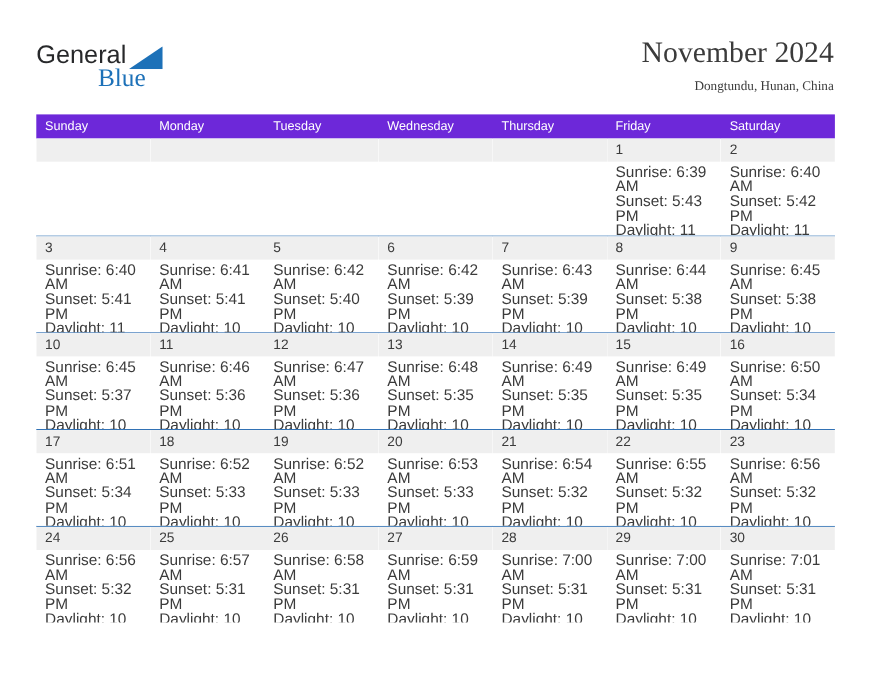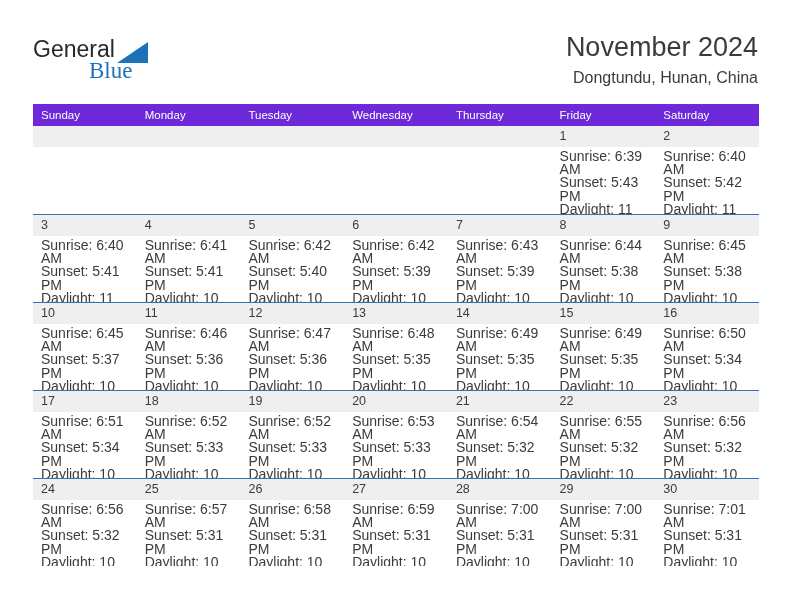--- a/index.html
+++ b/index.html
@@ -61,30 +61,31 @@
     font-size: 23px;
     color: #1d71b8;
     font-family: Liberation Serif, serif;
   }
 
   .title-block {
     position: absolute;
     right: 34px;
     top: 30px;
     text-align: right;
+    font-family: Liberation Serif, serif;
   }
   .cal-title {
     font-size: 27px;
     color: #3b3b3b;
     font-weight: normal;
     line-height: 34px;
     white-space: nowrap;
   }
   .cal-subtitle {
-    font-size: 16px;
+    font-size: 12px;
     color: #3b3b3b;
     line-height: 22px;
     margin-top: 3px;
     white-space: nowrap;
   }
 
   
   .calendar {
     position: absolute;
     left: 33px;

